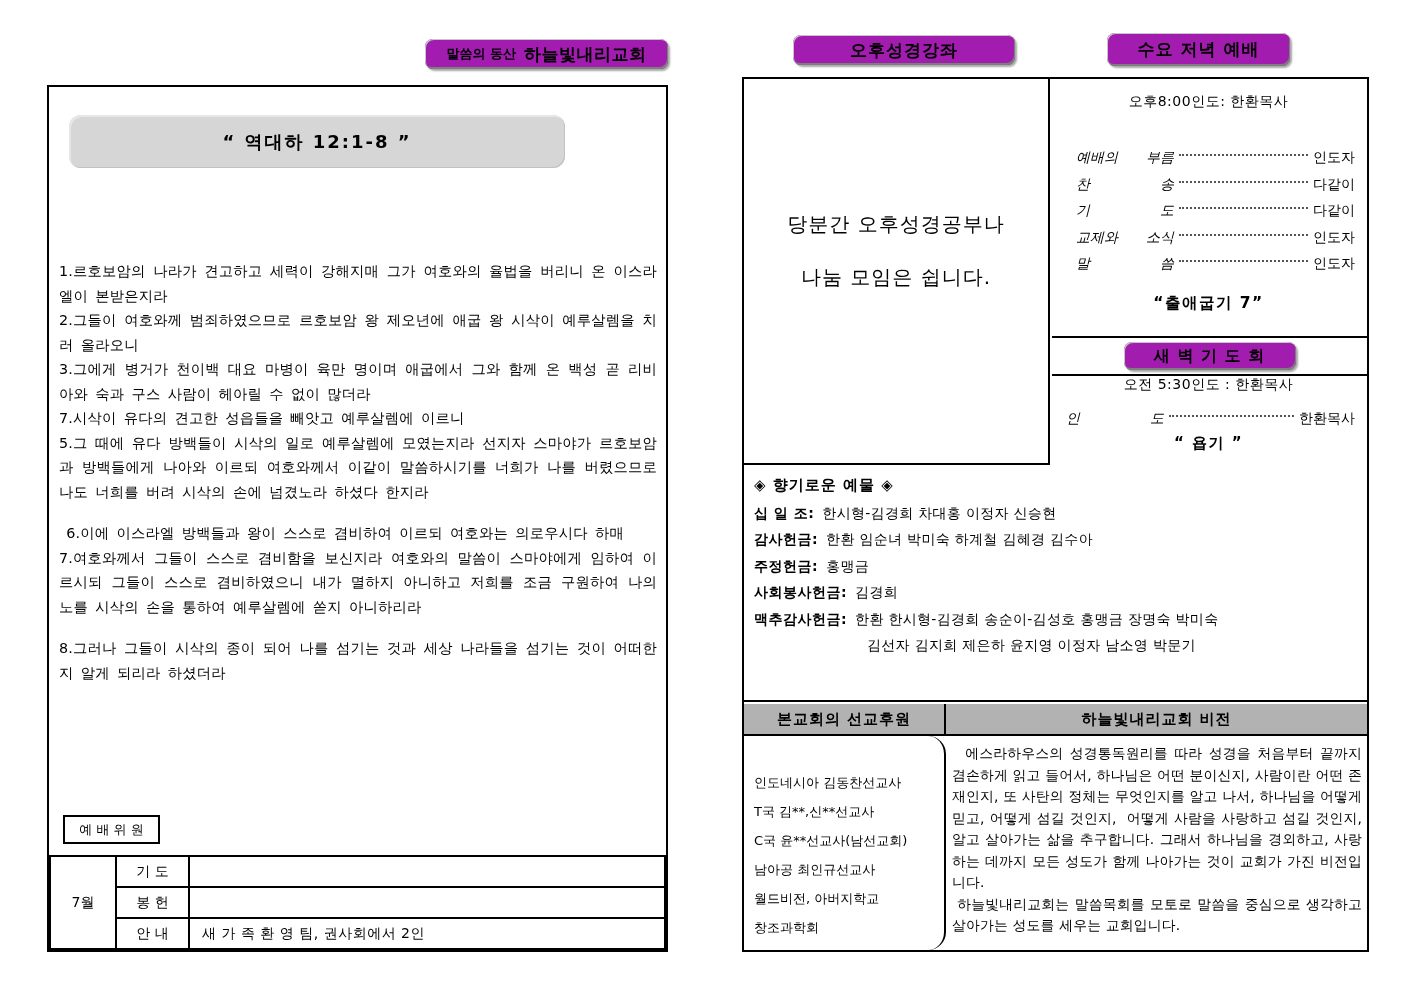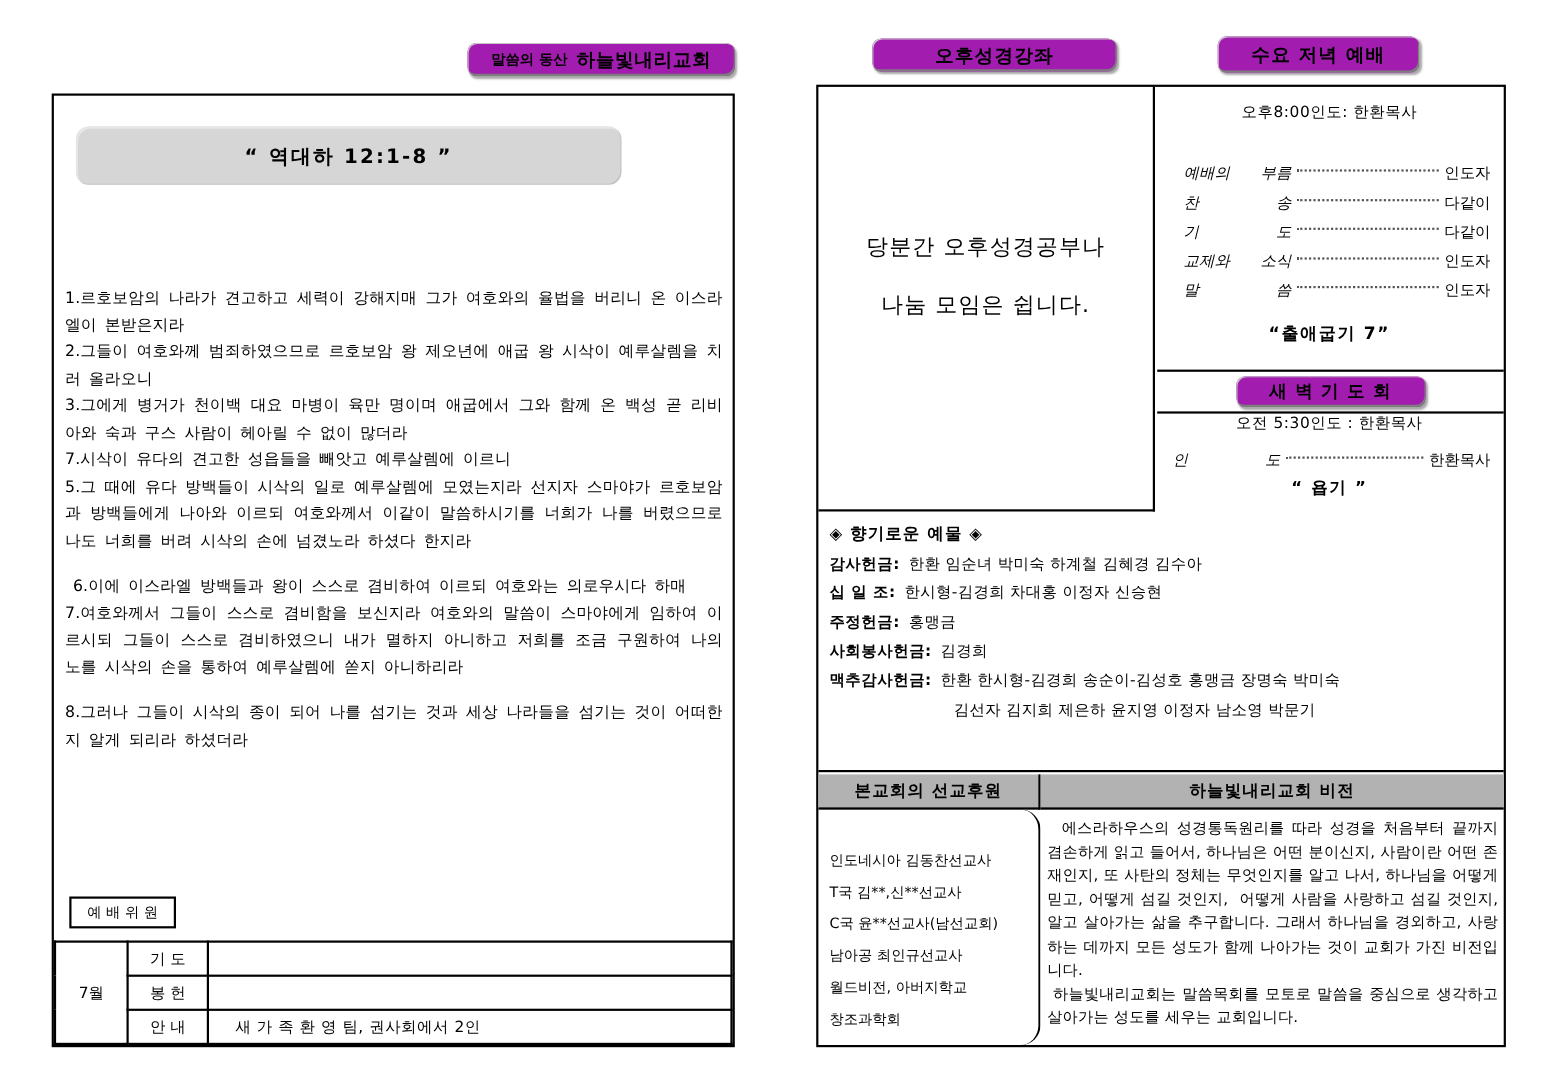--- a/index.html
+++ b/index.html
@@ -49,21 +49,21 @@
     display: flex; align-items: center; justify-content: center;
     font-size: 13px; white-space: pre;
   }
   .duty-table {
     position: absolute; left: 0; right: 0; bottom: 0; width: 100%;
     border-collapse: collapse; table-layout: fixed;
   }
   .duty-table td { border: 2px solid #000; height: 31px; font-size: 14px; }
   .duty-table td.month { width: 66px; text-align: center; }
   .duty-table td.lbl { width: 73px; text-align: center; white-space: pre; }
-  .duty-table td.val { padding-left: 24px; white-space: pre; letter-spacing: 0.5px; margin-left: 31px; }
+  .duty-table td.val { padding-left: 12px; white-space: pre; letter-spacing: 0.5px; margin-left: 31px; }
 
   
   .right-page {
     position: absolute; left: 742px; top: 77px; width: 627px; height: 875px;
     border: 2px solid #000;
   }
   .notice-cell {
     position: absolute; left: 0; top: 0; width: 306px; height: 386px;
     border-right: 2px solid #000; border-bottom: 2px solid #000;
     display: flex; flex-direction: column; align-items: center; justify-content: center;
@@ -241,24 +241,24 @@
         <span class="dots"></span>
         <span class="who">한환목사</span>
       </div>
     </div>
     <div class="scripture-ref">“ 욥기 ”</div>
   </div>
 
   <div class="offerings">
     <div class="off-title">◈  향기로운  예물  ◈</div>
     <div class="off-row">
+      <b>십 일 조:</b><span>한시형-김경희 차대홍 이정자 신승현</span>
+    </div>
+    <div class="off-row">
       <b>감사헌금:</b><span>한환 임순녀 박미숙 하계철 김혜경 김수아</span>
-    </div>
-    <div class="off-row">
-      <b>십 일 조:</b><span>한시형-김경희 차대홍 이정자 신승현</span>
     </div>
     <div class="off-row">
       <b>주정헌금:</b><span>홍맹금</span>
     </div>
     <div class="off-row">
       <b>사회봉사헌금:</b><span>김경희</span>
     </div>
     <div class="off-row">
       <b>맥추감사헌금:</b><span>한환 한시형-김경희 송순이-김성호 홍맹금 장명숙 박미숙</span>
     </div>

